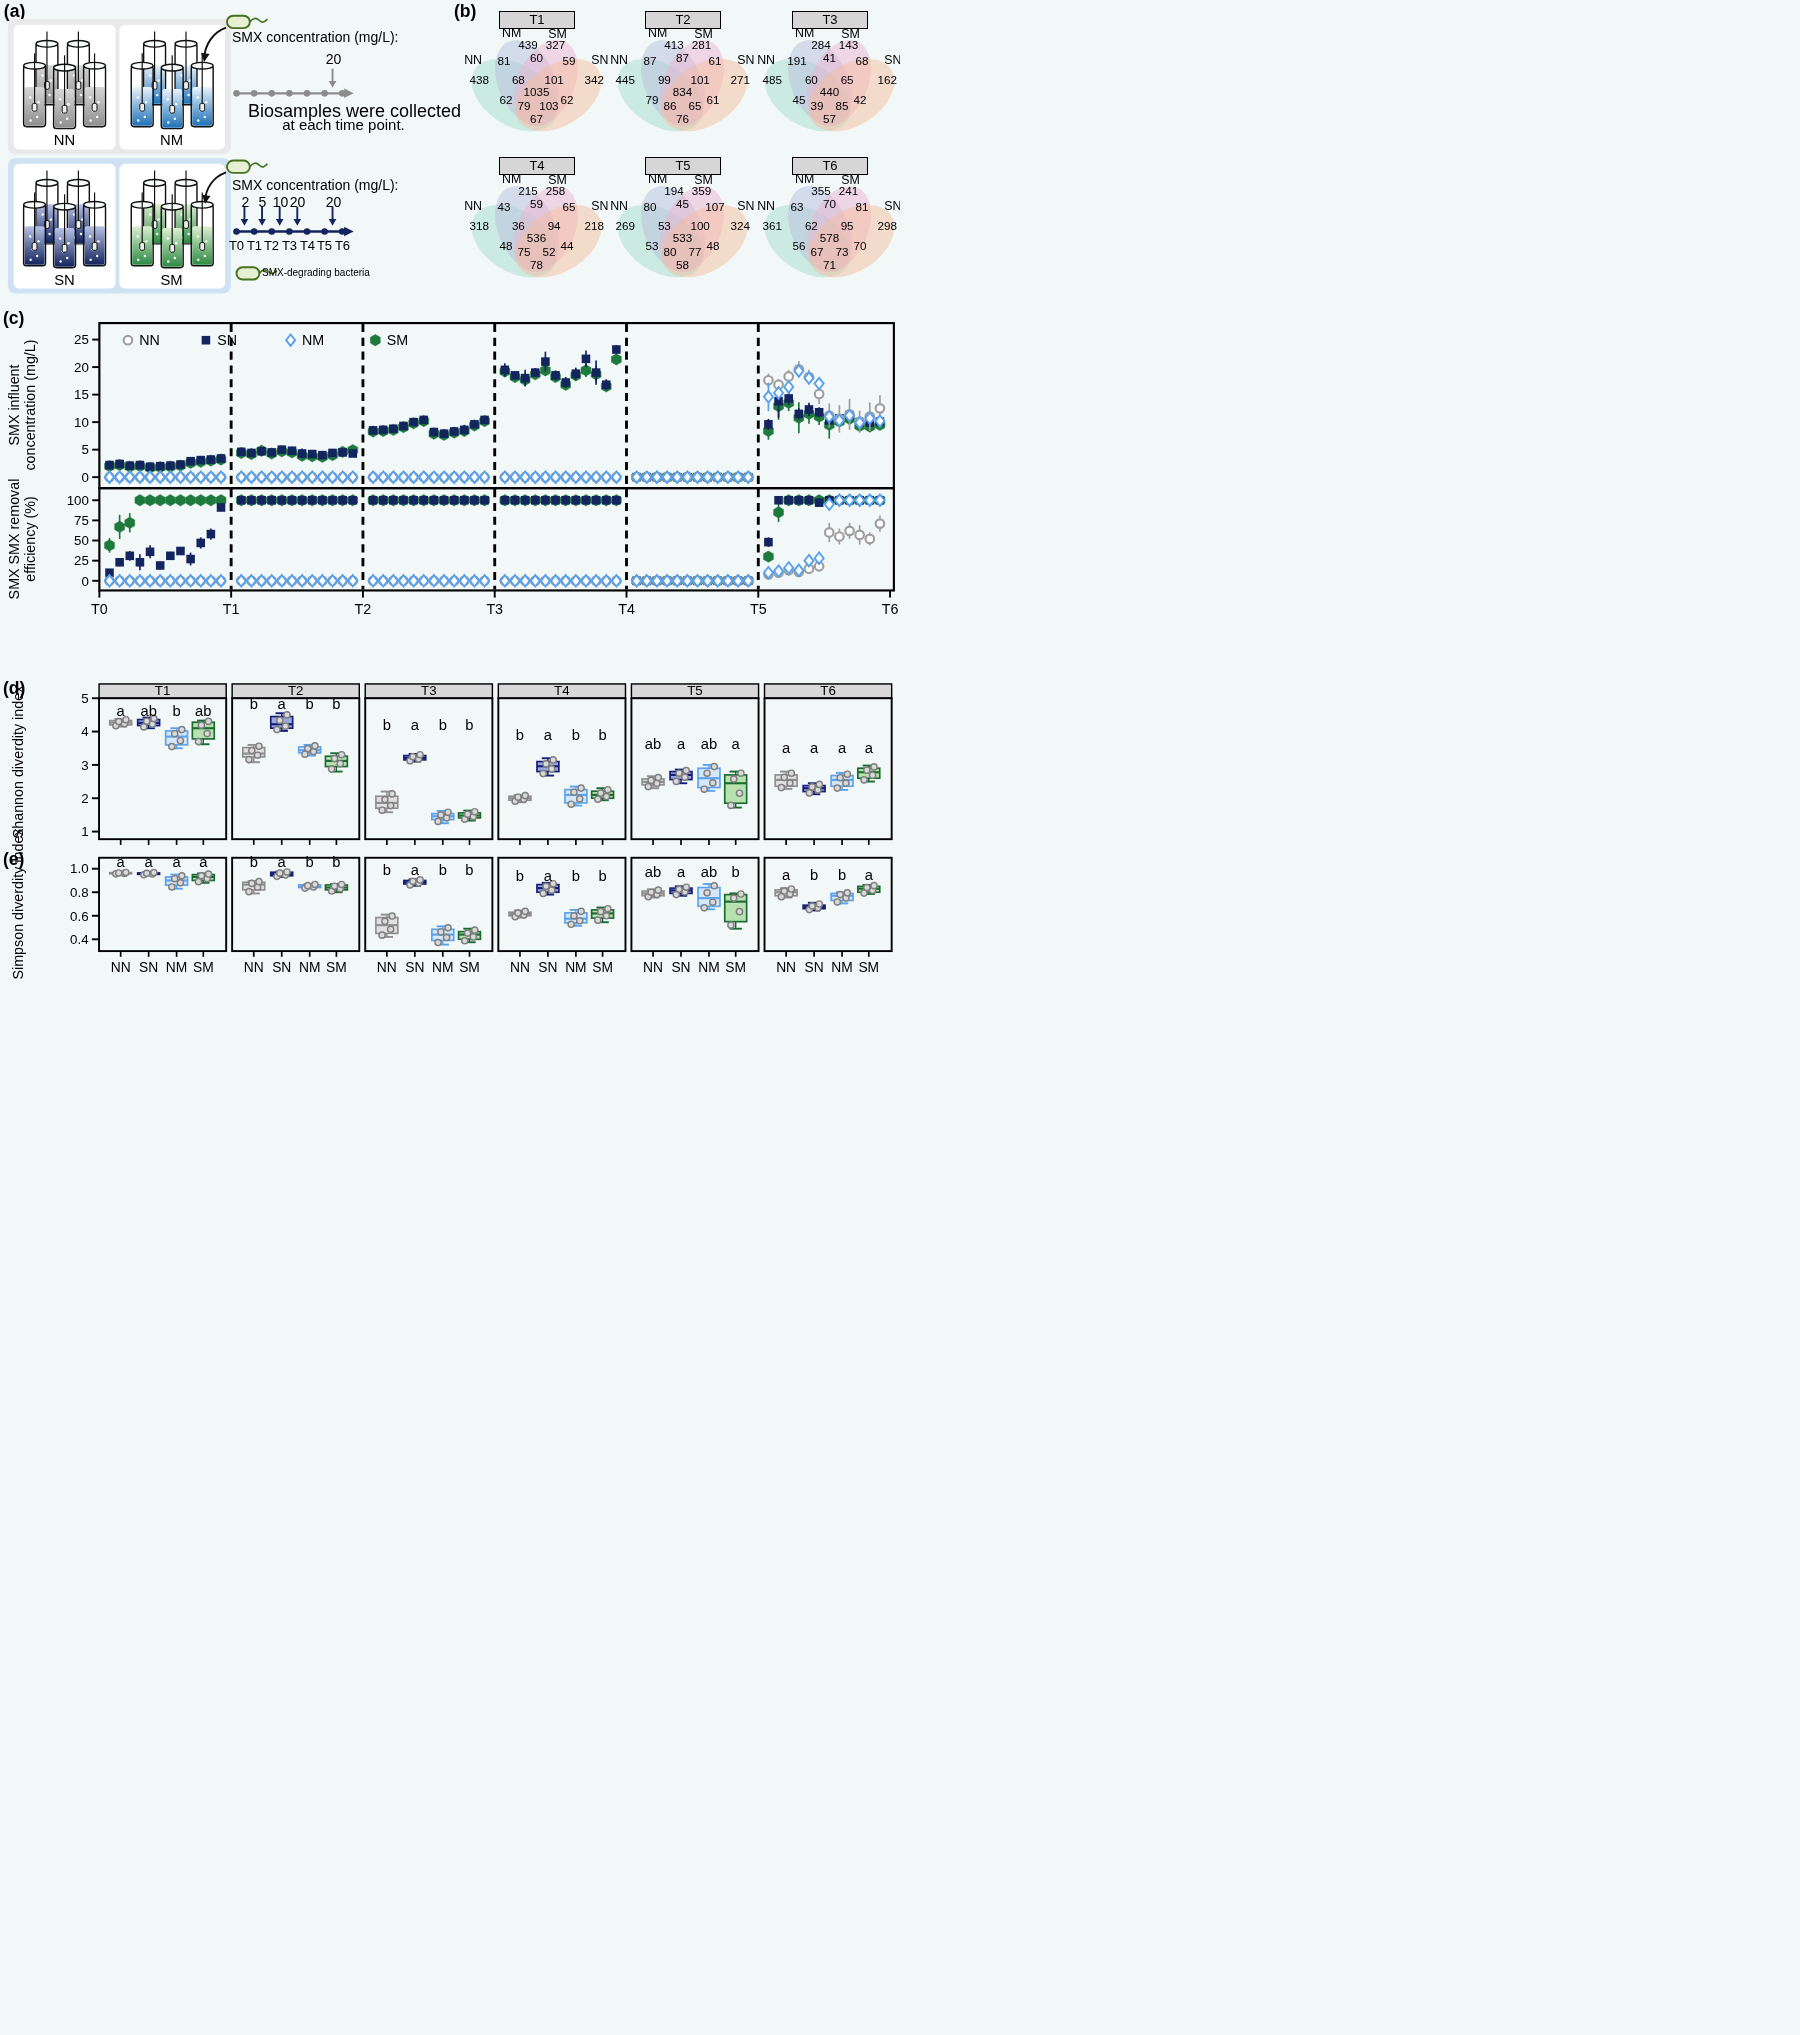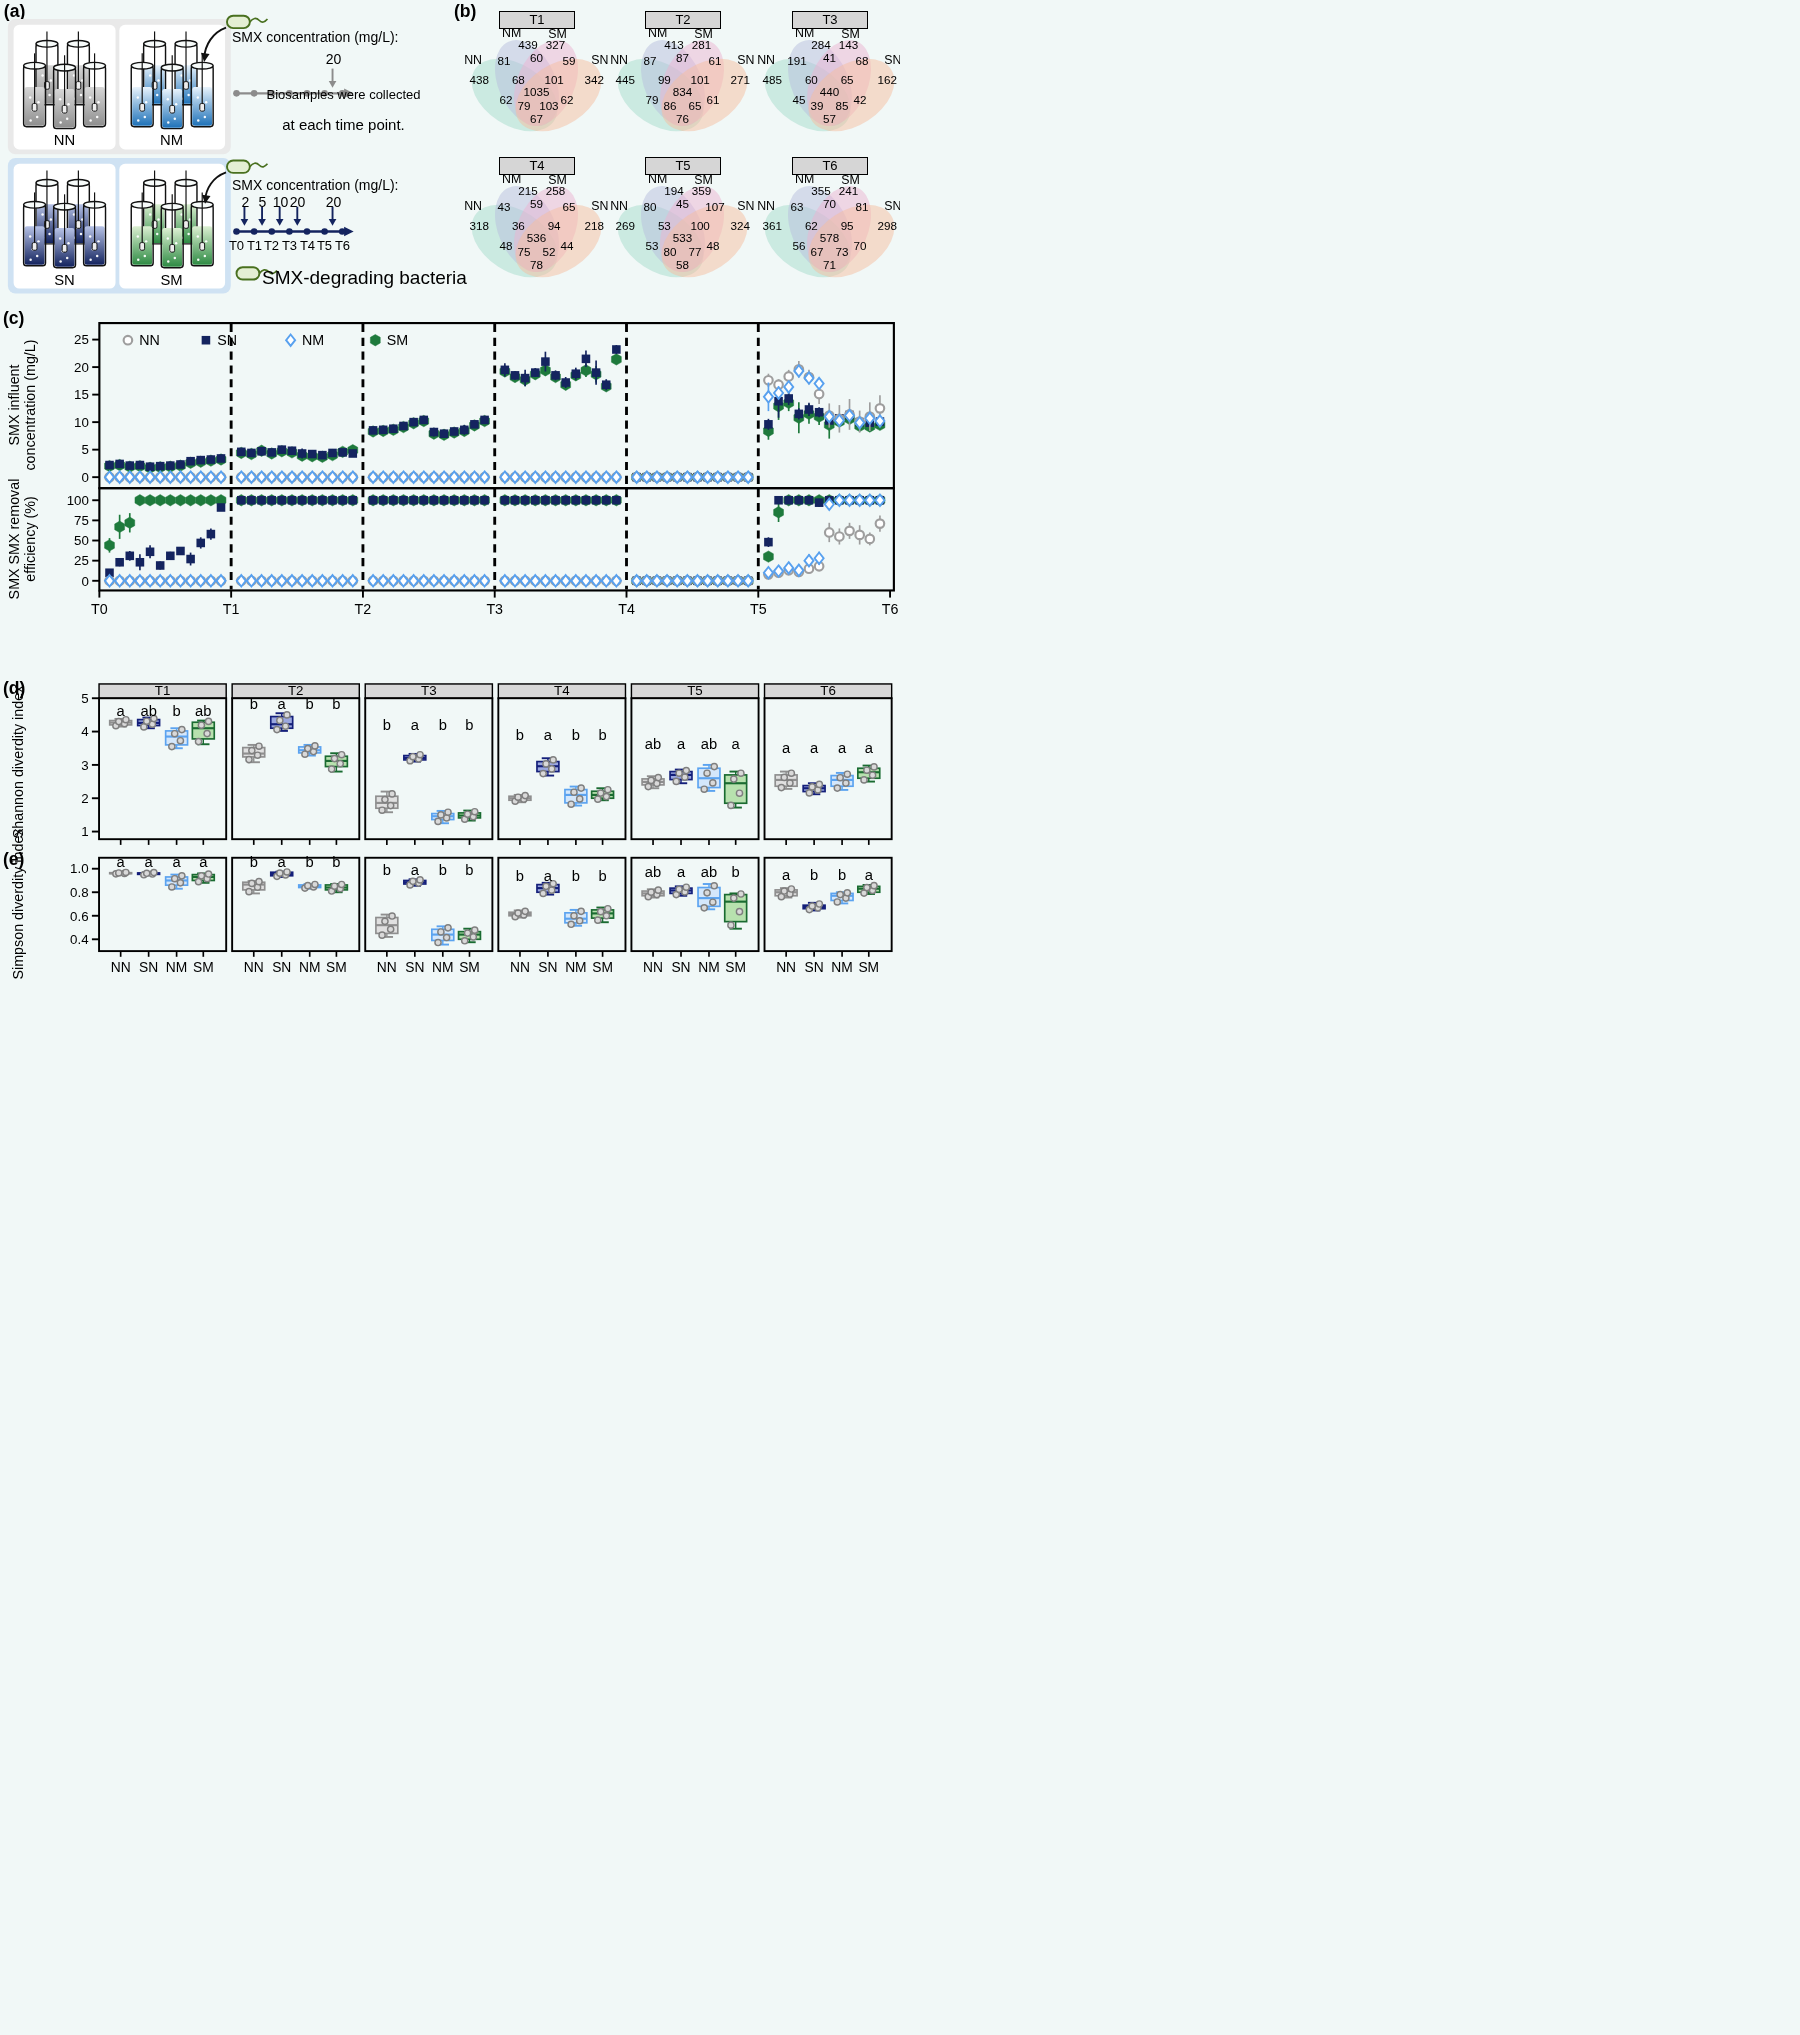--- a/index.html
+++ b/index.html
@@ -296,37 +296,37 @@
       <path d="M 697.65 474 l -8 -14 l 16 0 Z" fill="#14245f"></path>
     </svg>
 
   <div class="ov ctr" style="left:36px;top:132px;width:57px;font-size:14.8px;">NN</div>
   <div class="ov ctr" style="left:143px;top:132px;width:57px;font-size:14.8px;">NM</div>
   <div class="ov ctr" style="left:36px;top:272px;width:57px;font-size:14.8px;">SN</div>
   <div class="ov ctr" style="left:143px;top:272px;width:57px;font-size:14.8px;">SM</div>
 
   <div class="ov" style="left:232px;top:29px;font-size:14px;">SMX concentration (mg/L):</div>
   <div class="ov ctr" style="left:319px;top:51px;width:29px;">20</div>
-  <div class="ov ctr" style="left:248px;top:87px;width:191px;font-size:13px;">Biosamples were collected</div>
+  <div class="ov ctr" style="left:248px;top:101px;width:191px;font-size:18px;">Biosamples were collected</div>
   <div class="ov ctr" style="left:248px;top:116px;width:191px;font-size:15px;">at each time point.</div>
 
   <div class="ov" style="left:232px;top:177px;font-size:14px;">SMX concentration (mg/L):</div>
   <div class="ov ctr" style="left:231px;top:194px;width:29px;">2</div>
   <div class="ov ctr" style="left:248px;top:194px;width:29px;">5</div>
   <div class="ov ctr" style="left:266px;top:194px;width:29px;">10</div>
   <div class="ov ctr" style="left:283px;top:194px;width:29px;">20</div>
   <div class="ov ctr" style="left:319px;top:194px;width:29px;">20</div>
   <div class="ov ctr" style="left:222px;top:238px;width:29px;font-size:13px;">T0</div>
   <div class="ov ctr" style="left:240px;top:238px;width:29px;font-size:13px;">T1</div>
   <div class="ov ctr" style="left:257px;top:238px;width:29px;font-size:13px;">T2</div>
   <div class="ov ctr" style="left:275px;top:238px;width:29px;font-size:13px;">T3</div>
   <div class="ov ctr" style="left:293px;top:238px;width:29px;font-size:13px;">T4</div>
   <div class="ov ctr" style="left:310px;top:238px;width:29px;font-size:13px;">T5</div>
   <div class="ov ctr" style="left:328px;top:238px;width:29px;font-size:13px;">T6</div>
-  <div class="ov" style="left:262px;top:267px;font-size:19px;text-align:right;">SMX-degrading bacteria</div>
+  <div class="ov" style="left:262px;top:267px;font-size:10px;text-align:right;">SMX-degrading bacteria</div>
 
   <div id="venns" style="position:absolute;left:465px;top:11.4px;width:436px;height:293px;">
       <div style="position: absolute; left: 0px; top: 0px; width: 143px; height: 143px;">
         <div style="position: absolute; left: 34px; top: 0px; width: 74px; height: 15.2px; background: rgb(214, 214, 214); border: 1.4px solid rgb(0, 0, 0); font-size: 13px; text-align: center; line-height: 15.2px;">T1</div>
         <svg width="143" height="110" viewBox="0 0 300 230" style="position: absolute; left: 0px; top: 19px; overflow: visible;">
           <ellipse cx="104" cy="136" rx="64" ry="99" transform="rotate(-57 104 136)" fill="#a5dbcb" fill-opacity="0.5"></ellipse>
           <ellipse cx="130" cy="111" rx="60" ry="95" transform="rotate(-24 130 111)" fill="#b7bede" fill-opacity="0.5"></ellipse>
           <ellipse cx="170" cy="111" rx="60" ry="95" transform="rotate(24 170 111)" fill="#ecb4d1" fill-opacity="0.5"></ellipse>
           <ellipse cx="196" cy="136" rx="64" ry="99" transform="rotate(57 196 136)" fill="#f6bd9f" fill-opacity="0.5"></ellipse>
           <text x="17" y="70" font-size="26" text-anchor="middle" font-weight="normal" fill="#000">NN</text>

